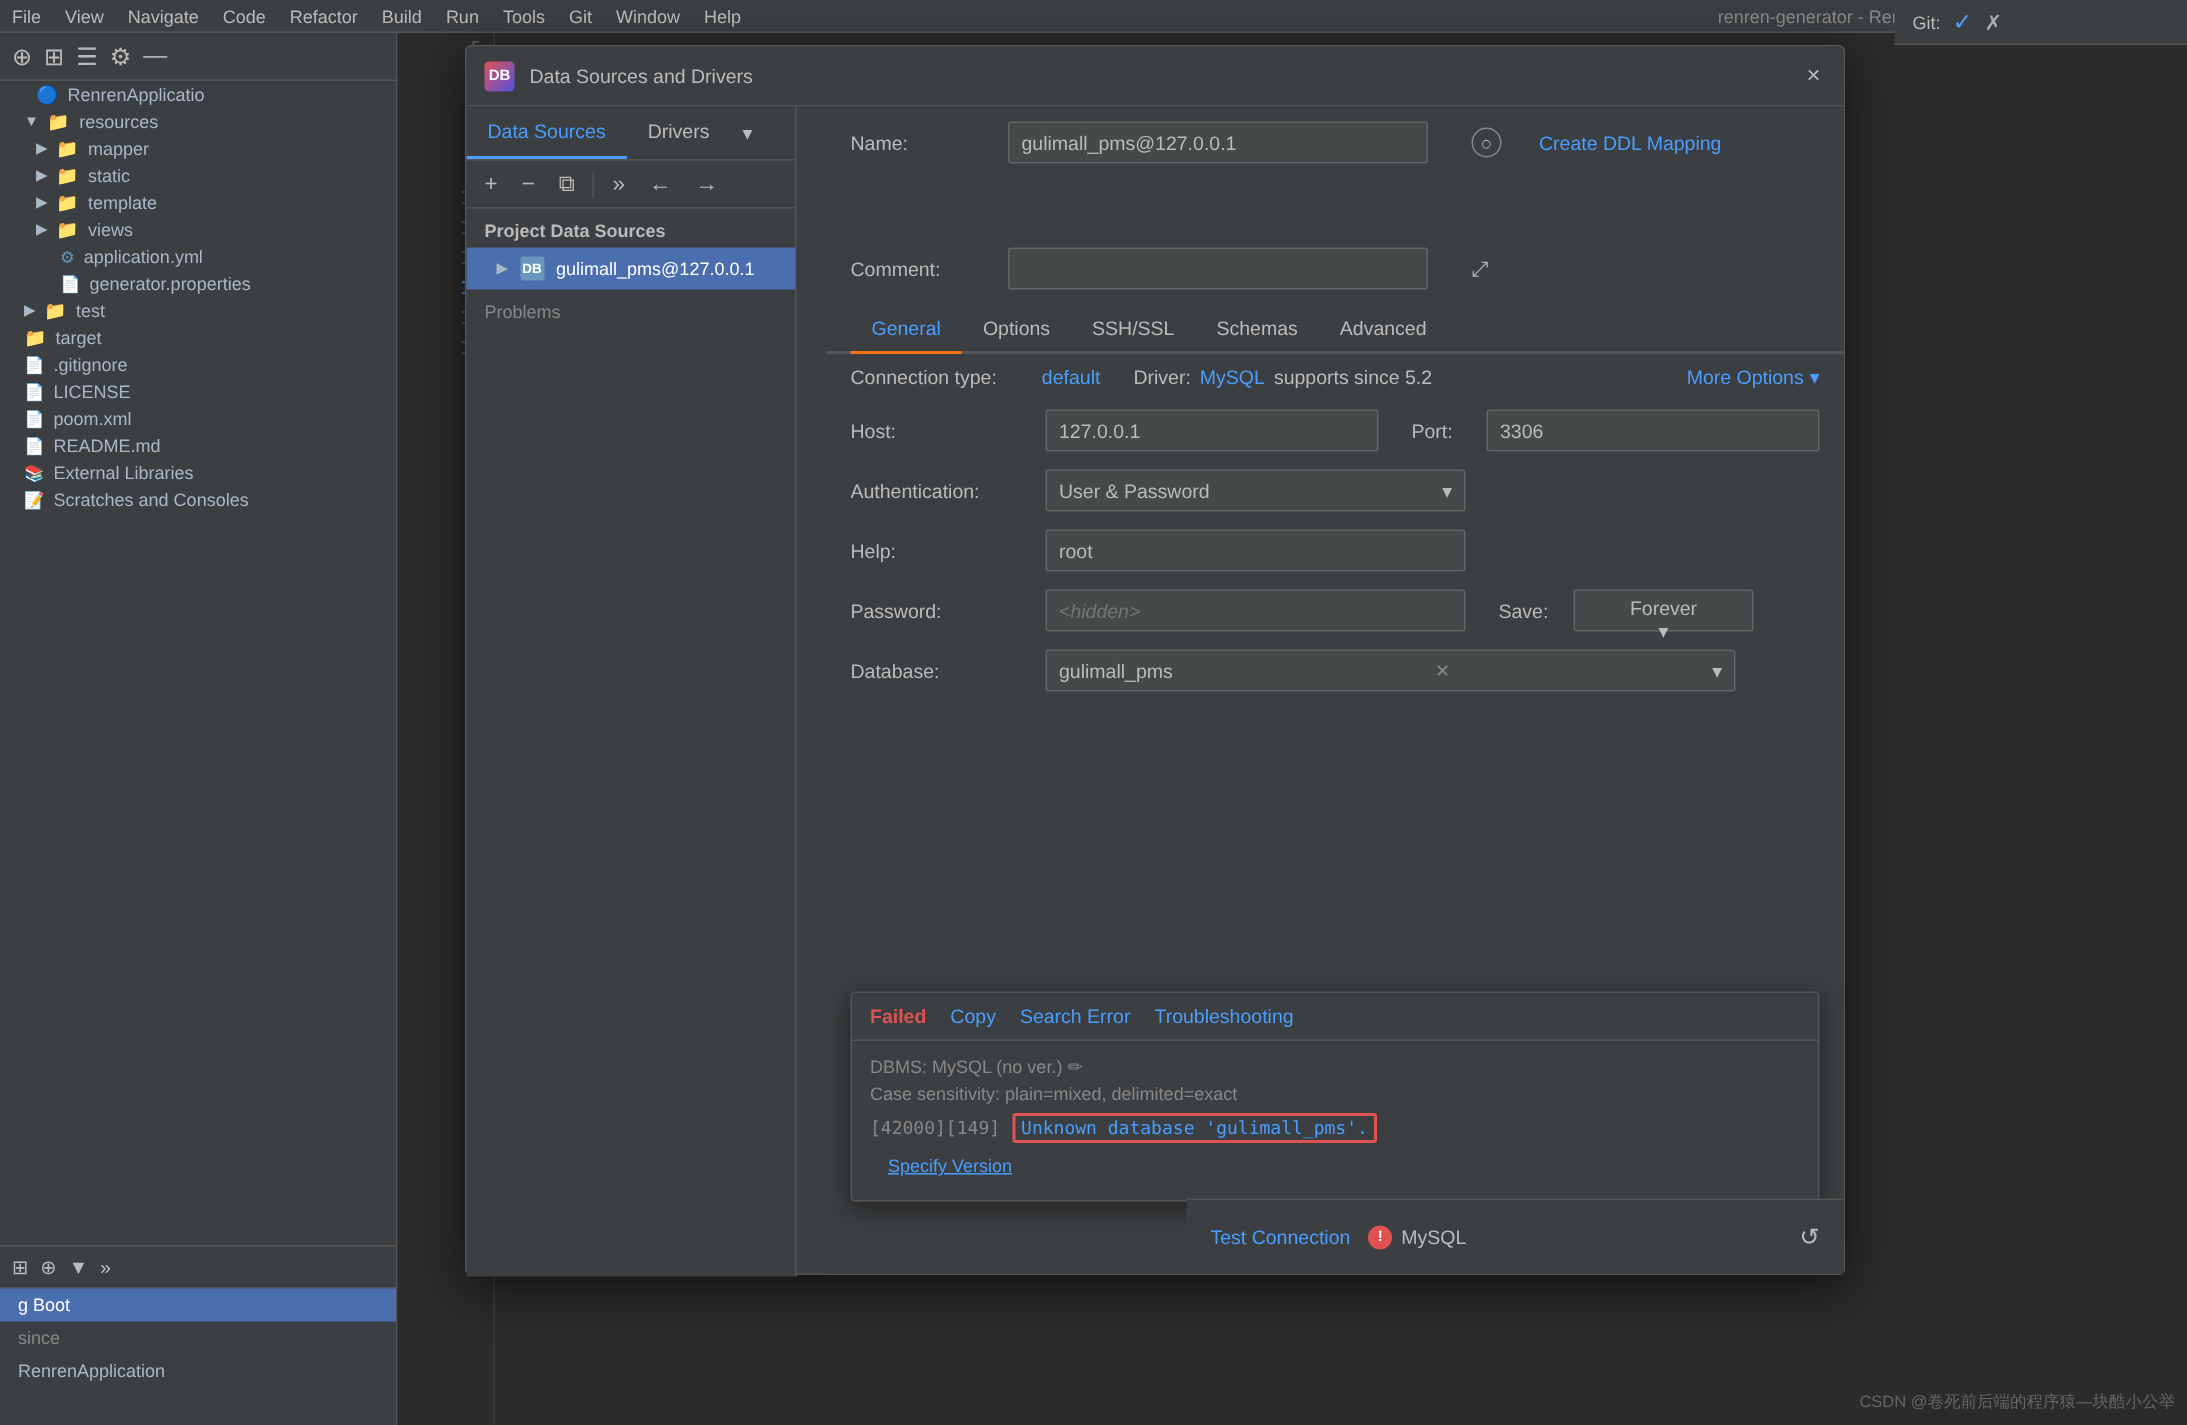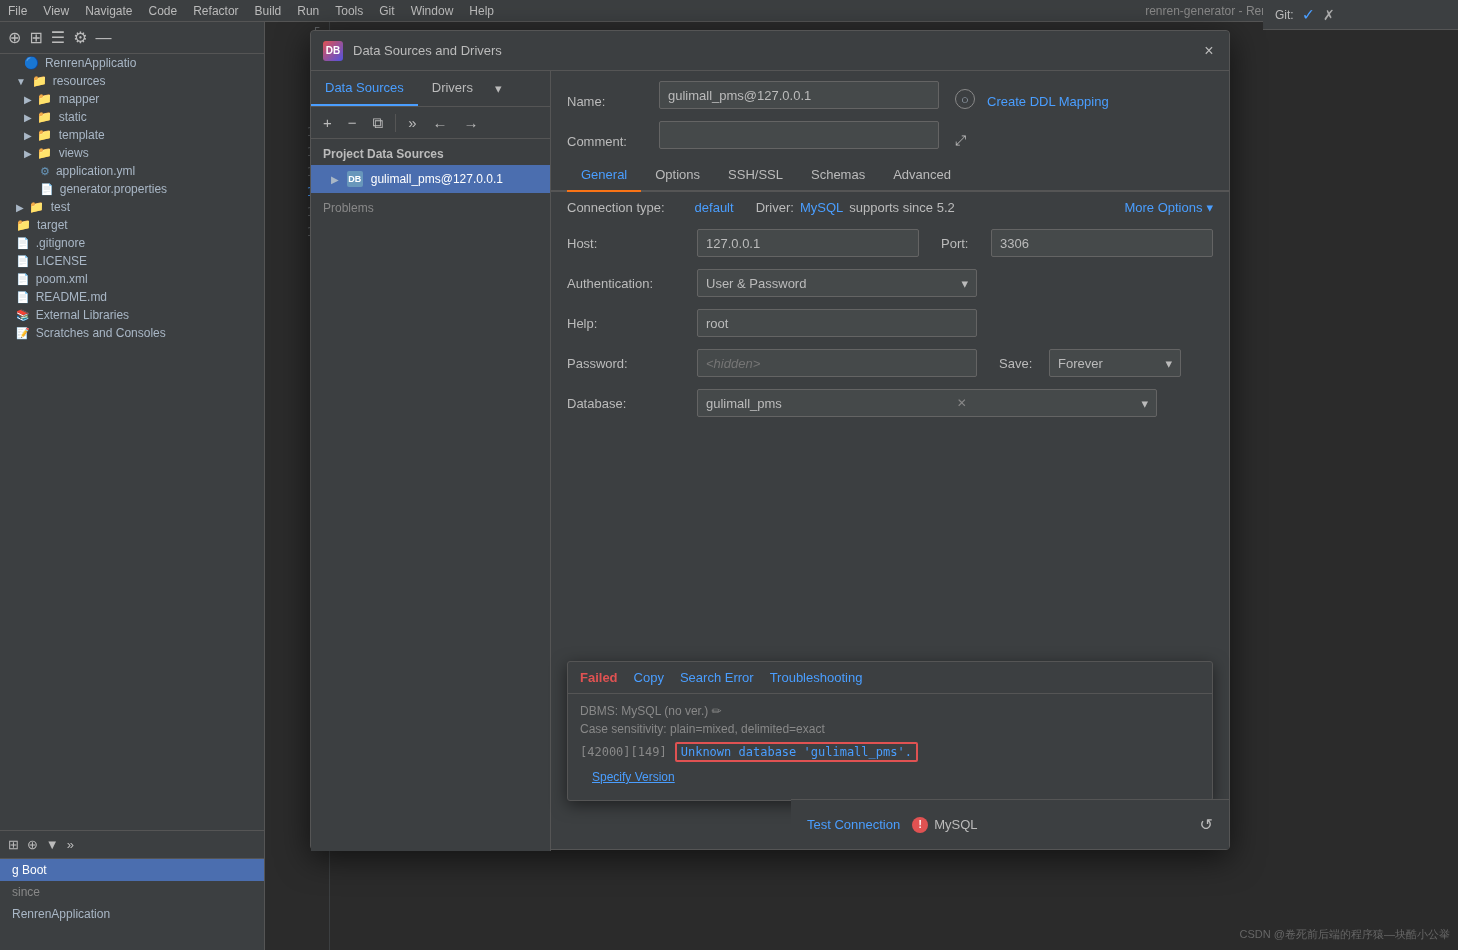--- a/index.html
+++ b/index.html
@@ -28,42 +28,42 @@
     
     .dialog-overlay { position: absolute; top: 30px; left: 310px; width: 920px; height: 820px; background: #3c3f41; border: 1px solid #555; border-radius: 4px; box-shadow: 0 8px 32px rgba(0,0,0,0.6); }
 
     
     .dialog-titlebar { height: 40px; background: #3c3f41; display: flex; align-items: center; padding: 0 12px; border-bottom: 1px solid #555; border-radius: 4px 4px 0 0; gap: 10px; }
     .dialog-titlebar .title-text { color: #bbbbbb; font-size: 13px; flex: 1; }
     .dialog-close { width: 16px; height: 16px; color: #bbbbbb; cursor: pointer; font-size: 16px; display: flex; align-items: center; justify-content: center; }
     .dialog-logo { width: 20px; height: 20px; background: linear-gradient(135deg, #e05252, #5252e0); border-radius: 3px; display: flex; align-items: center; justify-content: center; font-size: 10px; color: white; font-weight: bold; }
 
     
-    .dialog-left { position: absolute; top: 40px; left: 0; width: 240px; height: 780px; background: #3c3f41; border-right: 1px solid #555; }
+    .dialog-left { position: absolute; top: 40px; left: 0; width: 220px; height: 780px; background: #3c3f41; border-right: 1px solid #555; }
     .left-tabs { display: flex; height: 36px; border-bottom: 1px solid #555; }
     .left-tab { padding: 0 14px; display: flex; align-items: center; cursor: pointer; color: #bbbbbb; font-size: 13px; border-bottom: 2px solid transparent; }
     .left-tab.active { color: #4a9eff; border-bottom: 2px solid #4a9eff; }
     .left-tab-dropdown { display: flex; align-items: center; padding: 0 8px; color: #bbbbbb; cursor: pointer; }
 
     
     .left-toolbar { display: flex; align-items: center; padding: 4px 8px; gap: 8px; height: 32px; border-bottom: 1px solid #555; }
     .toolbar-btn { color: #bbbbbb; cursor: pointer; font-size: 15px; display: flex; align-items: center; justify-content: center; padding: 2px 4px; border-radius: 2px; }
     .toolbar-sep { width: 1px; height: 18px; background: #555; }
 
     .section-label { padding: 8px 12px 4px; color: #bbbbbb; font-size: 12px; font-weight: bold; }
     .ds-item { padding: 6px 12px 6px 20px; display: flex; align-items: center; gap: 8px; cursor: pointer; background: #4b6eaf; color: #ffffff; font-size: 12px; }
     .ds-item-icon { width: 16px; height: 16px; background: #6897bb; border-radius: 2px; display: flex; align-items: center; justify-content: center; color: white; font-size: 9px; font-weight: bold; }
 
     .problems-area { padding: 8px 12px; color: #888; font-size: 12px; }
 
     
     .dialog-right { position: absolute; top: 40px; left: 240px; right: 0; bottom: 0; background: #3c3f41; }
 
     
-    .form-row { display: flex; align-items: flex-end; padding: 10px 16px; gap: 12px; }
+    .form-row { display: flex; align-items: center; padding: 10px 16px; gap: 25px; }
     .form-label { color: #bbbbbb; font-size: 13px; min-width: 80px; }
     .form-input { background: #45494a; border: 1px solid #646464; border-radius: 2px; padding: 4px 8px; color: #bbbbbb; font-size: 13px; flex: 1; height: 28px; }
     .name-circle { width: 20px; height: 20px; border-radius: 50%; border: 1px solid #888; display: inline-flex; align-items: center; justify-content: center; margin-left: 4px; }
     .create-ddl-link { color: #4a9eff; font-size: 13px; cursor: pointer; white-space: nowrap; }
     .expand-btn { color: #bbbbbb; cursor: pointer; font-size: 14px; margin-left: 4px; }
 
     
     .right-tabs { display: flex; border-bottom: 2px solid #555; padding: 0 16px; }
     .right-tab { padding: 8px 14px; cursor: pointer; color: #bbbbbb; font-size: 13px; border-bottom: 2px solid transparent; margin-bottom: -2px; }
     .right-tab.active { color: #4a9eff; border-bottom: 2px solid #f97316; }
@@ -80,21 +80,21 @@
     .field-label { color: #bbbbbb; font-size: 13px; min-width: 120px; }
     .field-input { background: #45494a; border: 1px solid #646464; border-radius: 2px; padding: 4px 8px; color: #bbbbbb; font-size: 13px; height: 28px; flex: 1; }
     .field-input.placeholder { color: #666; font-style: italic; }
     .port-input { width: 80px; }
 
     
     .auth-dropdown { background: #45494a; border: 1px solid #646464; border-radius: 2px; padding: 4px 8px; color: #bbbbbb; font-size: 13px; height: 28px; display: flex; align-items: center; gap: 8px; flex: 1; cursor: pointer; }
     .auth-dropdown-arrow { margin-left: auto; }
 
     
-    .save-select { background: #45494a; border: 1px solid #646464; border-radius: 2px; padding: 4px 8px; color: #bbbbbb; font-size: 13px; height: 28px; width: 132px; display: flex; align-items: center; justify-content: space-between; cursor: pointer; }
+    .save-select { background: #45494a; border: 1px solid #646464; border-radius: 2px; padding: 4px 20px; color: #bbbbbb; font-size: 13px; height: 28px; width: 120px; display: flex; align-items: center; justify-content: space-between; cursor: pointer; flex-direction: column; }
 
     
     .db-row { display: flex; align-items: center; padding: 6px 16px; gap: 10px; }
     .db-select { background: #45494a; border: 1px solid #646464; border-radius: 2px; padding: 4px 8px; color: #bbbbbb; font-size: 13px; height: 28px; flex: 1; display: flex; align-items: center; justify-content: space-between; cursor: pointer; }
     .db-clear { color: #888; cursor: pointer; font-size: 12px; }
 
     
     .error-popup { position: absolute; left: 16px; right: 16px; top: 590px; background: #3c3f41; border: 1px solid #555; border-radius: 3px; box-shadow: 0 4px 16px rgba(0,0,0,0.5); }
     .error-header { display: flex; align-items: center; padding: 8px 12px; gap: 16px; border-bottom: 1px solid #555; }
     .failed-text { color: #e05252; font-weight: bold; font-size: 13px; }
@@ -300,21 +300,21 @@
 
   <div class="dialog-right">
 
     <div class="form-row">
       <span class="form-label">Name:</span>
       <input class="form-input" type="text" style="flex: 1 1 0%; max-width: 280px;" value="gulimall_pms@127.0.0.1">
       <div class="name-circle">○</div>
       <span class="create-ddl-link">Create DDL Mapping</span>
     </div>
 
-    <div class="form-row" style="padding-top:2px;">
+    <div class="form-row" style="padding-top:2px;margin-top:44px;">
       <span class="form-label">Comment:</span>
       <input class="form-input" type="text" style="flex: 1 1 0%; max-width: 280px;">
       <span class="expand-btn" style="margin-left:4px;">⤢</span>
     </div>
 
     <div class="right-tabs">
       <div class="right-tab active">General</div>
       <div class="right-tab">Options</div>
       <div class="right-tab">SSH/SSL</div>
       <div class="right-tab">Schemas</div>

